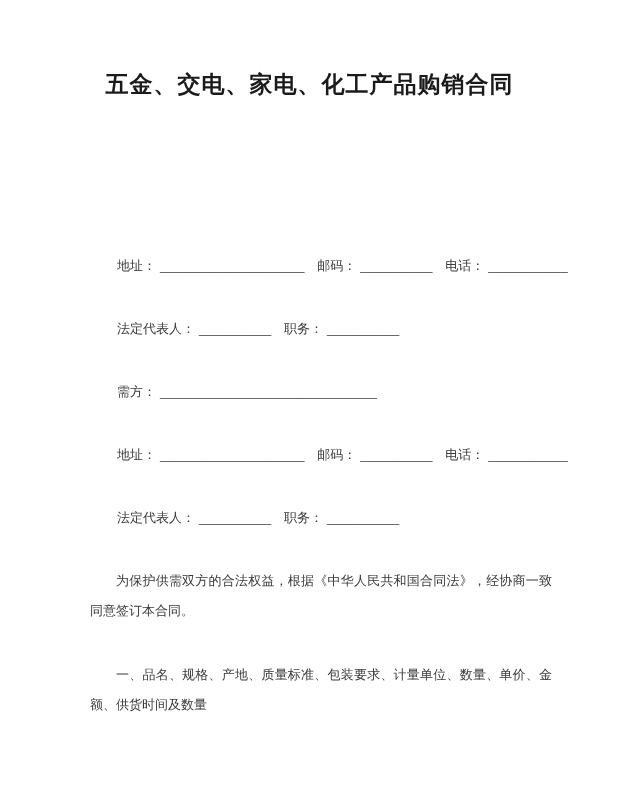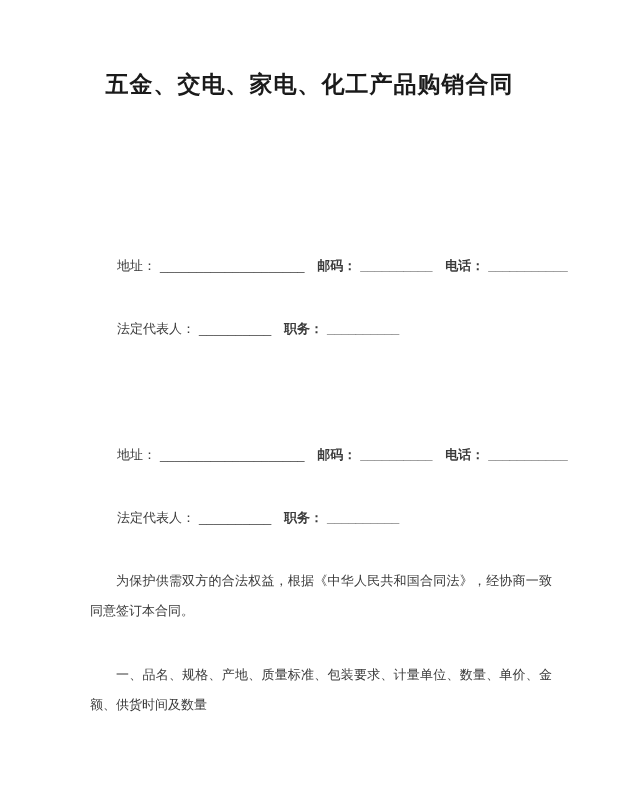--- a/index.html
+++ b/index.html
@@ -34,21 +34,21 @@
     font-size: 13px;
     line-height: 17px;
     white-space: nowrap;
   }
   .r1 { top: 193px; }
   .r2 { top: 257px; }
   .r3 { top: 320px; }
   .r4 { top: 383px; }
   .r5 { top: 446px; }
   .r6 { top: 509px; }
-  .field + .field { margin-left: 9px; font-weight: bold; }
+  .field + .field { margin-left: 9px; }
   .label { color: #3a3a3a; }
   .blank {
     margin-left: 4px;
     color: #4a4a4a;
     letter-spacing: 0;
   }
   .para {
     position: absolute;
     left: 90px;
     width: 462px;
@@ -84,20 +84,25 @@
 
   <div class="row r3">
     <span class="field">
       <span class="label">法定代表人：</span><span class="blank">__________</span>
     </span>
     <span class="field">
       <span class="label">职务：</span><span class="blank">__________</span>
     </span>
   </div>
 
+  <div class="row r4">
+    <span class="field">
+      <span class="label">需方：</span><span class="blank">______________________________</span>
+    </span>
+  </div>
 
   <div class="row r5">
     <span class="field">
       <span class="label">地址：</span><span class="blank">____________________</span>
     </span>
     <span class="field">
       <span class="label">邮码：</span><span class="blank">__________</span>
     </span>
     <span class="field">
       <span class="label">电话：</span><span class="blank">___________</span>

